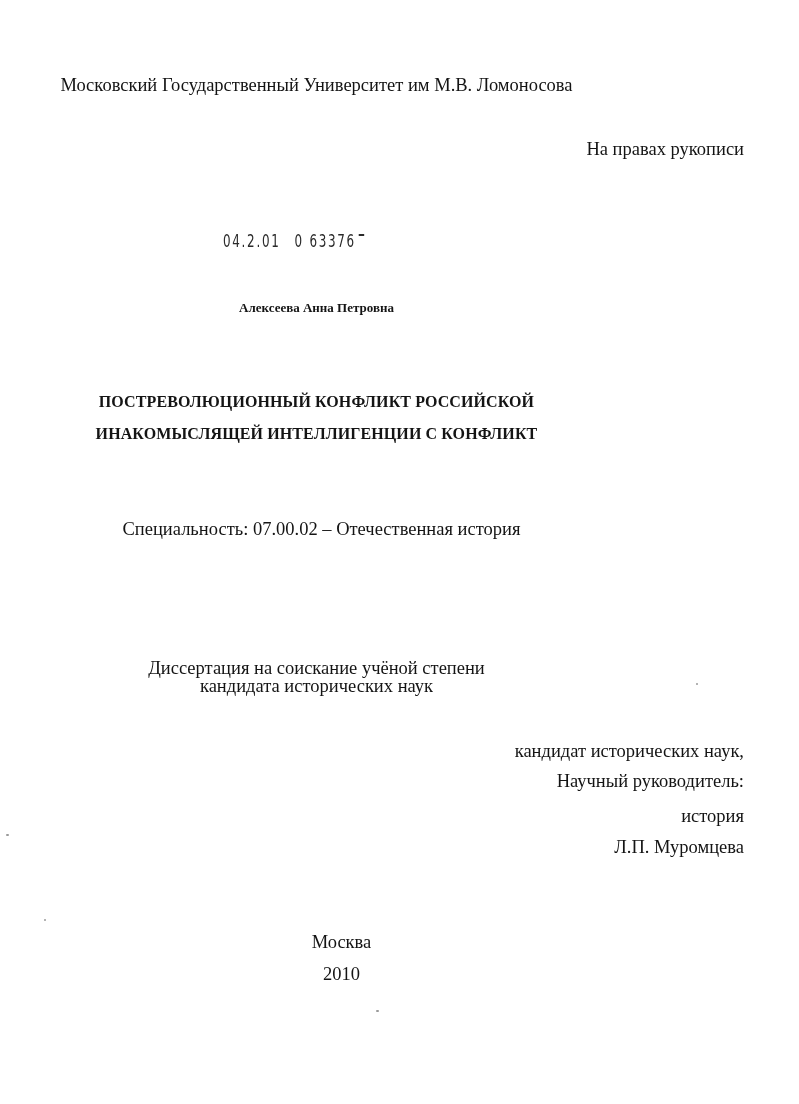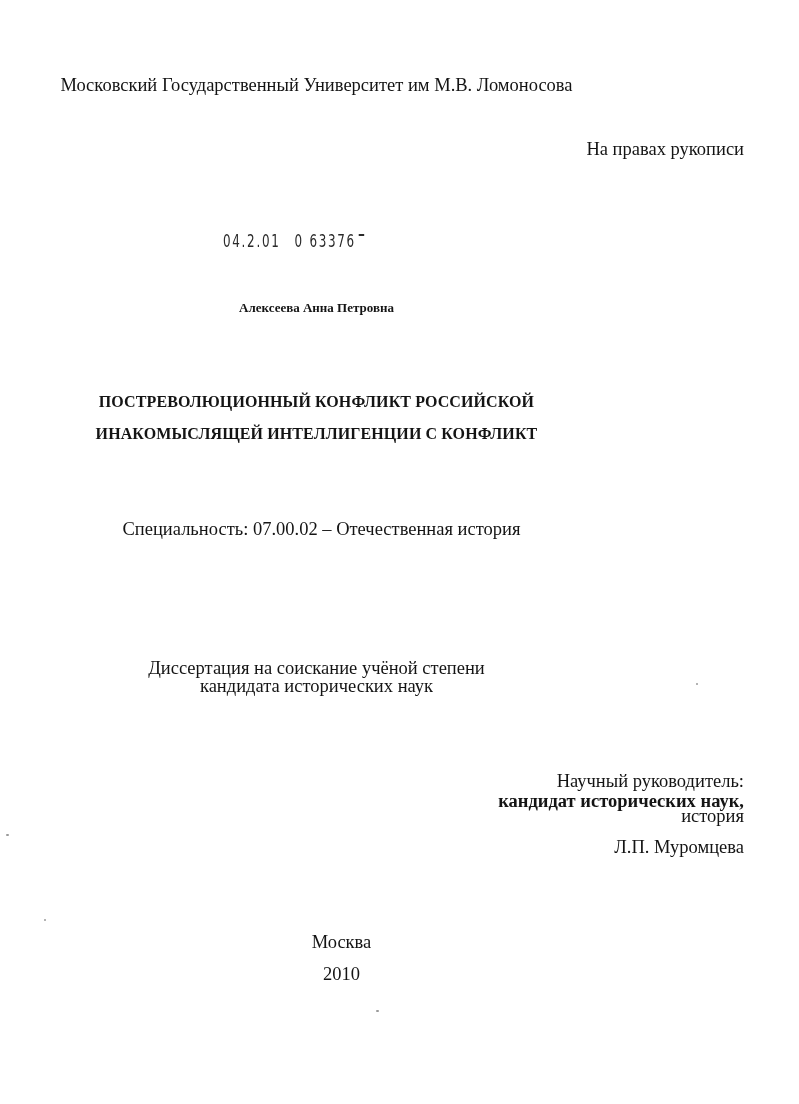--- a/index.html
+++ b/index.html
@@ -81,21 +81,21 @@
   <div class="line center title" style="top:391px;">ПОСТРЕВОЛЮЦИОННЫЙ КОНФЛИКТ РОССИЙСКОЙ</div>
   <div class="line center title" style="top:423px;">ИНАКОМЫСЛЯЩЕЙ ИНТЕЛЛИГЕНЦИИ С КОНФЛИКТ</div>
 
   <div class="line center" style="top:518px; left:5px;">Специальность: 07.00.02 – Отечественная история</div>
 
   <div class="line center" style="top:614px;margin-top:43px;">Диссертация на соискание учёной степени</div>
   <div class="line center" style="top:663px;margin-top:12px;">кандидата исторических наук</div>
 
   <div>
     <div class="line right" style="top:770px;">Научный руководитель:</div>
-    <div class="line right" style="top:790px;font-weight:bold;">кандидат исторических наук,</div>
+    <div class="line right" style="top:740px;">кандидат исторических наук,</div>
     <div class="line right" style="top:805px;">история</div>
     <div class="line right" style="top:836px;text-align:center;">Л.П. Муромцева</div>
   </div>
 
   <div class="line center" style="top:931px; left:25px;">Москва</div>
   <div class="line center" style="top:963px; left:25px;">2010</div>
 
   <div class="speck" style="left:6px; top:834px; width:3px; height:2px;"></div>
   <div class="speck" style="left:44px; top:919px; width:2px; height:2px;"></div>
   <div class="speck" style="left:696px; top:683px; width:2px; height:2px;"></div>

